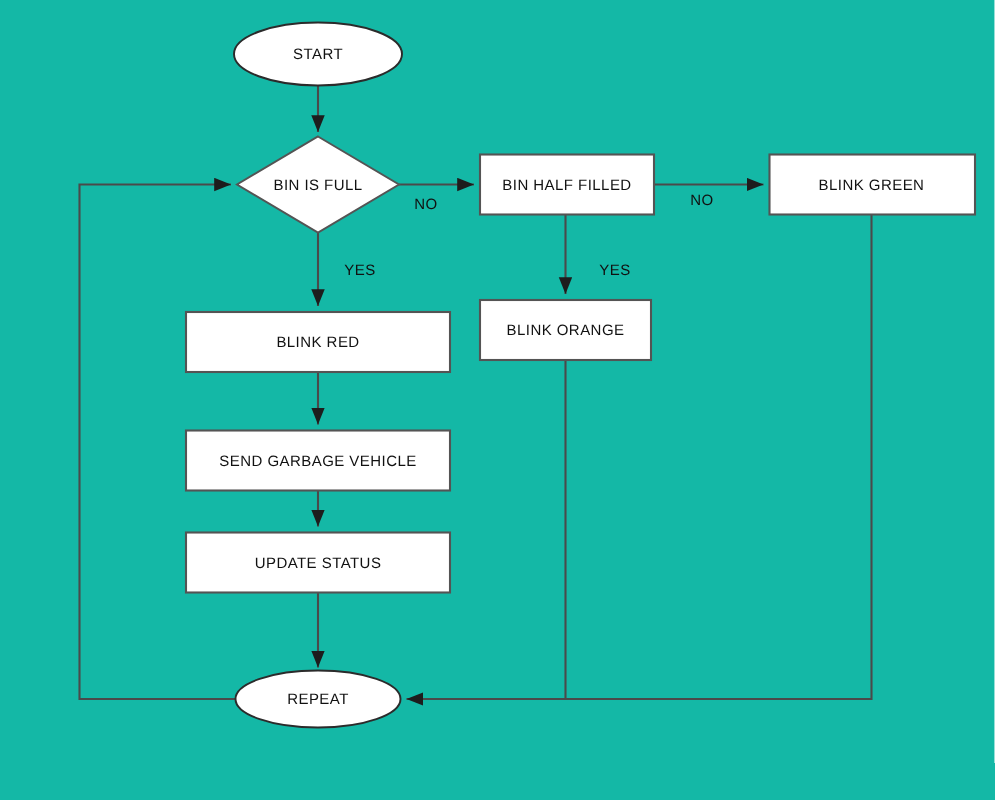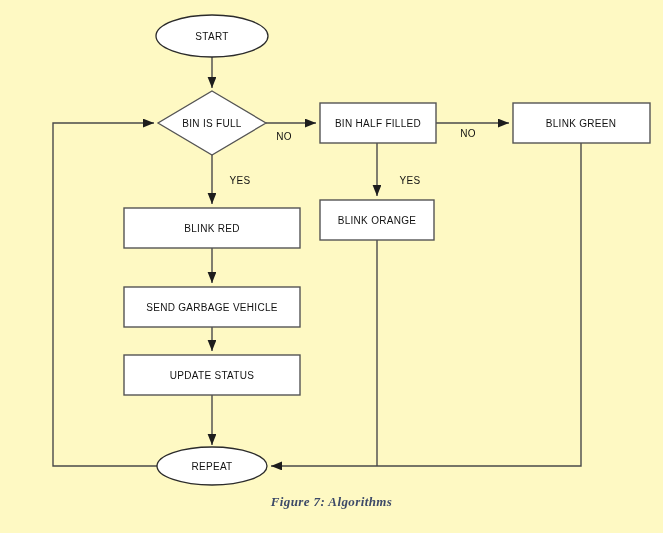--- a/index.html
+++ b/index.html
@@ -4,21 +4,21 @@
 <style>
   html, body {
     margin: 0;
     padding: 0;
     background: #ffffff;
   }
   #page {
     position: relative;
     width: 663px;
     height: 533px;
-    background: #fef9c3;
+    background: #14b8a6;
     overflow: hidden;
     font-family: "Liberation Sans", sans-serif;
   }
   #flow-svg {
     position: absolute;
     left: 0;
     top: 0;
     width: 663px;
     height: 533px;
   }
@@ -150,15 +150,14 @@
       <ellipse class="terminator" cx="212" cy="466" rx="55" ry="19"></ellipse>
       <text class="node-text" x="212" y="467">REPEAT</text>
     </g>
 
     <text class="edge-label" x="284" y="137">NO</text>
     <text class="edge-label" x="468" y="134">NO</text>
     <text class="edge-label" x="240" y="181">YES</text>
     <text class="edge-label" x="410" y="181">YES</text>
   </svg>
 
-  <div class="caption">Figure 7: Algorithms</div>
 
 </div>
 
 </body></html>

